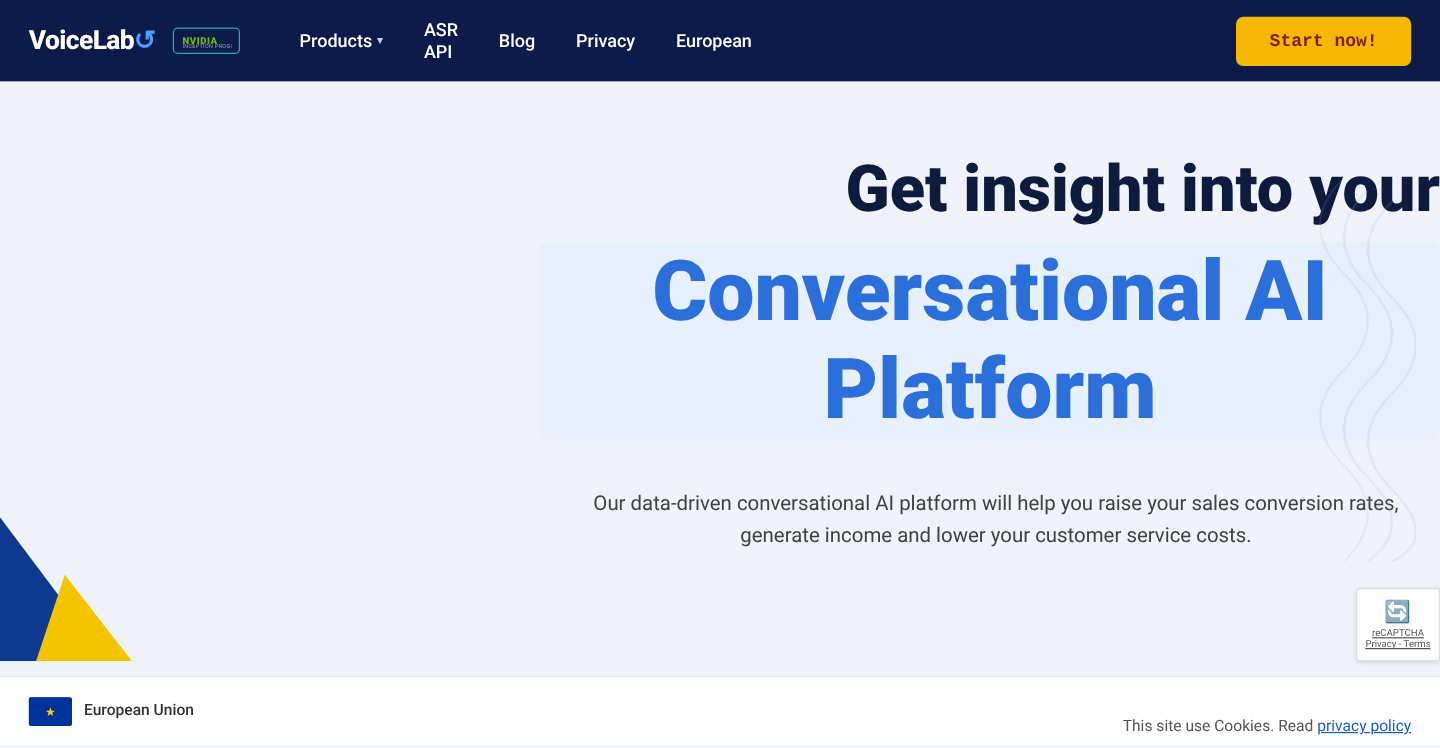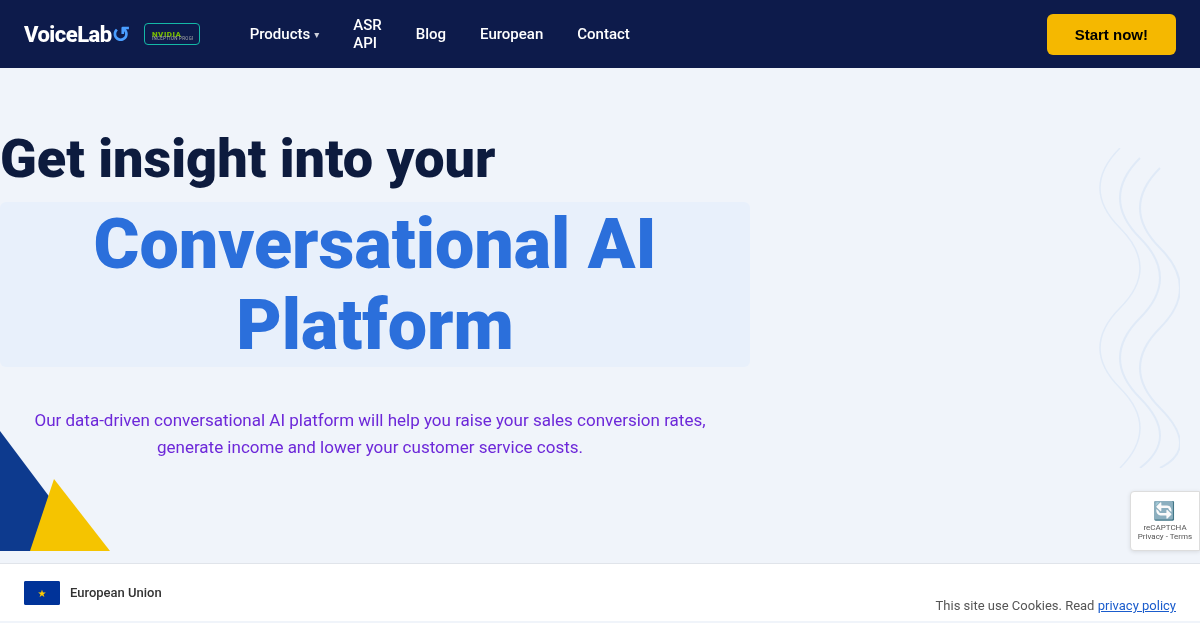--- a/index.html
+++ b/index.html
@@ -56,36 +56,37 @@
       gap: 4px;
       cursor: pointer;
     }
     .nav-link .chevron {
       font-size: 10px;
       opacity: 0.8;
     }
     .nav-spacer { flex: 1; }
     .start-btn {
       background: #f5b800;
-      color: #000000;
+      color: #7f1d1d;
       border: none;
       padding: 12px 28px;
       font-size: 15px;
       font-weight: 700;
       border-radius: 6px;
       cursor: pointer;
+      font-family: Liberation Mono, monospace;
     }
 
     
     .hero {
       background: #f0f4fa;
       min-height: 553px;
       display: flex;
       flex-direction: column;
-      align-items: flex-start;
+      align-items: flex-end;
       justify-content: flex-start;
       padding-top: 60px;
       position: relative;
       overflow: hidden;
     }
 
     
     .corner-decoration {
       position: absolute;
       bottom: 70px;
@@ -129,21 +130,21 @@
       border-radius: 6px;
       padding: 2px 12px;
       color: #2b6fdb;
       font-size: 70px;
       font-weight: 900;
     }
 
     .hero-subtitle {
       text-align: center;
       font-size: 17px;
-      color: #6d28d9;
+      color: #404040;
       max-width: 740px;
       line-height: 1.6;
       margin-top: 32px;
       padding: 0 20px;
     }
 
     
     .eu-banner {
       position: absolute;
       bottom: 0;
@@ -238,24 +239,24 @@
       <span>Products</span>
       <span class="chevron">▾</span>
     </a>
     <a class="nav-link" href="#">
       <span>ASR API</span>
     </a>
     <a class="nav-link" href="#">
       <span>Blog</span>
     </a>
     <a class="nav-link" href="#">
+      <span>Privacy</span>
+    </a>
+    <a class="nav-link" href="#">
       <span>European</span>
-    </a>
-    <a class="nav-link" href="#">
-      <span>Contact</span>
     </a>
   </div>
 
   <div class="nav-spacer"></div>
   <button class="start-btn">Start now!</button>
 </nav>
 
 <section class="hero">
 
   <svg class="wavy-right" width="180" height="320" viewBox="0 0 180 320">
@@ -274,21 +275,21 @@
 
   <p class="hero-subtitle">Our data-driven conversational AI platform will help you raise your sales conversion rates, generate income and lower your customer service costs.</p>
 
   <div class="corner-decoration">
     <div class="corner-blue"></div>
     <div class="corner-yellow"></div>
   </div>
 
   <div class="recaptcha-badge">
     <div class="recaptcha-logo">🔄</div>
-    <div style="font-size:8px; color:#555; line-height:1.2;">reCAPTCHA<br>Privacy - Terms</div>
+    <div style="font-size:8px; color:#555; line-height:1.2;text-decoration:underline;">reCAPTCHA<br>Privacy - Terms</div>
   </div>
 
   <div class="eu-banner">
     <div class="eu-flag">
       <svg width="36" height="24" viewBox="0 0 36 24">
         <rect width="36" height="24" fill="#003399"></rect>
         <text x="18" y="16" font-size="10" text-anchor="middle" fill="#ffcc00">★</text>
       </svg>
     </div>
     <span class="eu-text">European Union</span>

